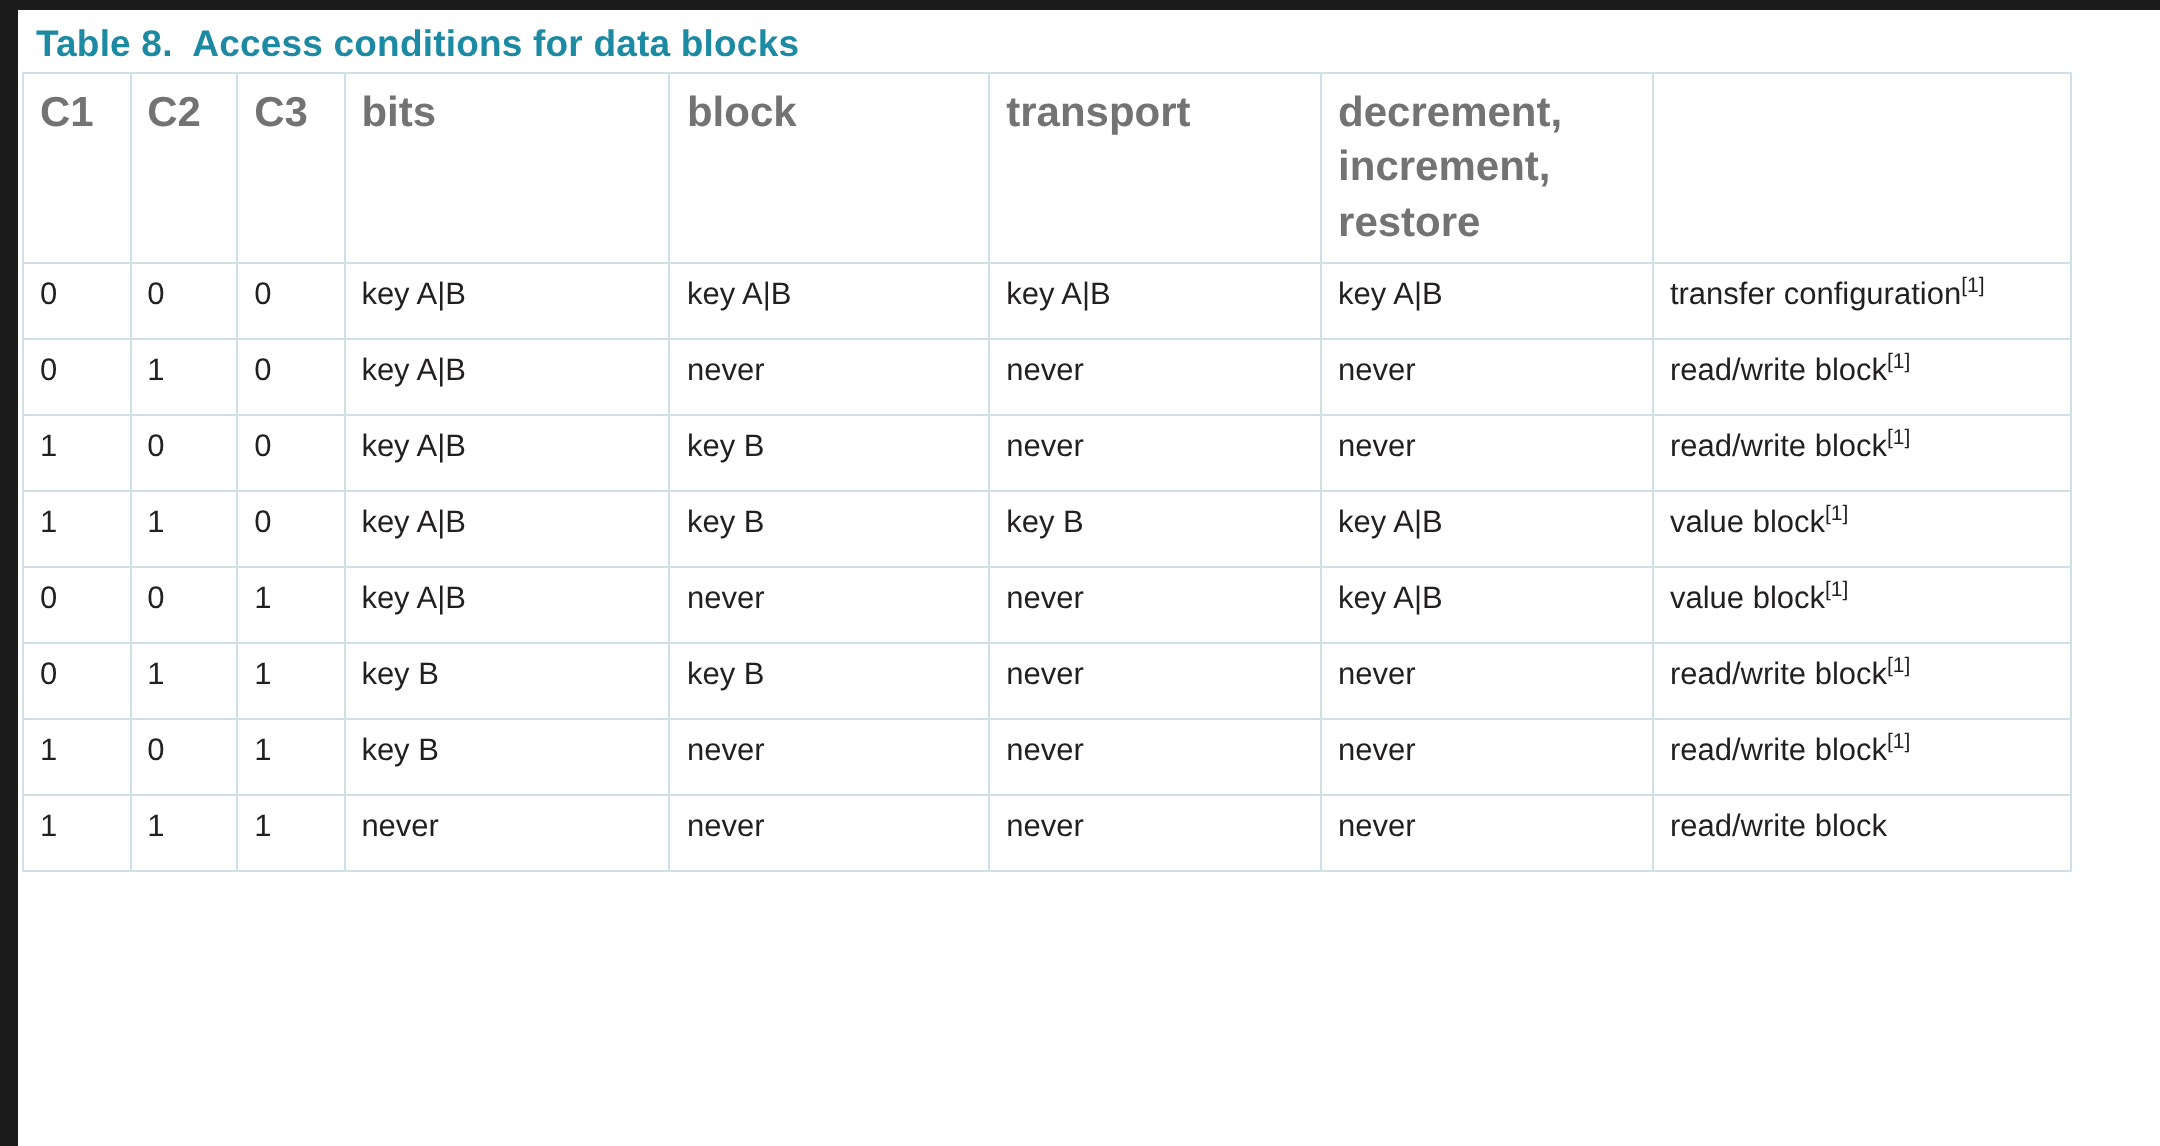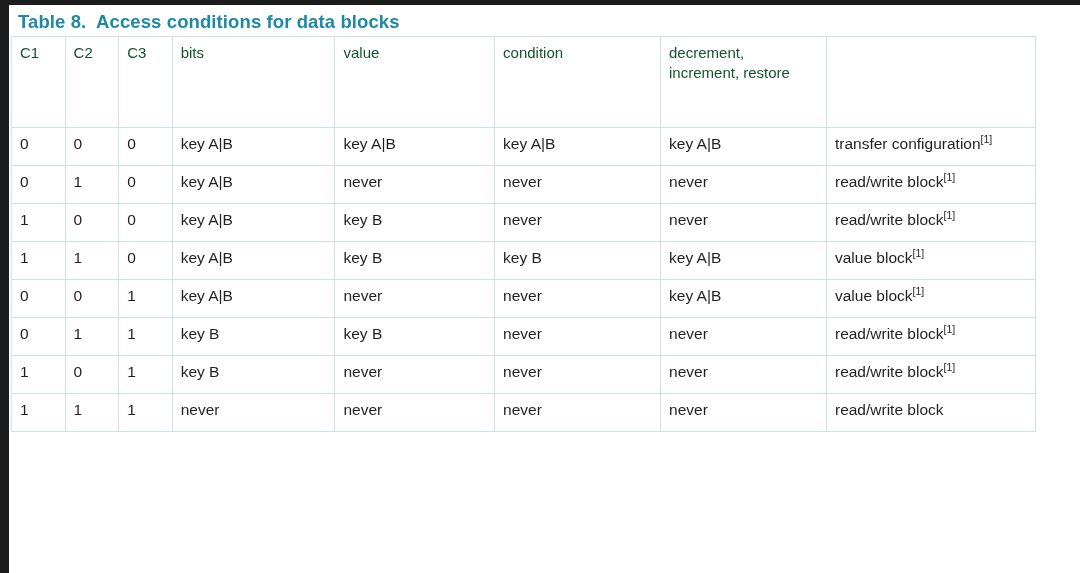--- a/index.html
+++ b/index.html
@@ -77,23 +77,23 @@
     color: #1d8aa3;
     font-weight: bold;
     font-size: 16.5px;
     padding-top: 7px;
     padding-bottom: 7px;
     border-color: #cfe0e6;
   }
 
   #access-table thead tr.subhdr th {
     background: #ffffff;
-    color: #14532d;
-    font-weight: normal;
-    font-size: 15px;
+    color: #737373;
+    font-weight: bold;
+    font-size: 21px;
   }
 
   tr.tall-row td, tr.tall-row th { height: 78px; }
   tr.row-first td { height: 56px; }
   tr.data-row td { height: 25px; }
 
   .sup {
     font-size: 10.5px;
     vertical-align: super;
     line-height: 0;
@@ -127,22 +127,22 @@
         <col class="c-incr">
         <col class="c-decr">
       <col class="c-app">
     </colgroup>
     <thead>
       <tr class="subhdr tall-row">
         <th>C1</th>
         <th>C2</th>
         <th>C3</th>
         <th>bits</th>
-        <th>value</th>
-        <th>condition</th>
+        <th>block</th>
+        <th>transport</th>
         <th>decrement, increment, restore</th>
         <th></th>
       </tr>
     </thead>
     <tbody id="table-body">
         <tr class="data-row row-first">
           <td>0</td>
           <td>0</td>
           <td>0</td>
           <td>key A|B</td>

